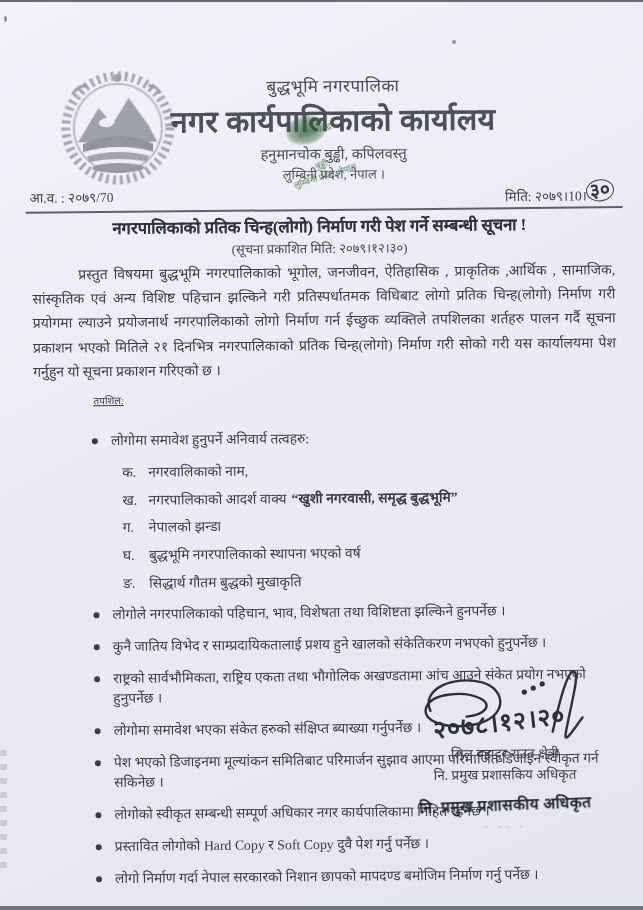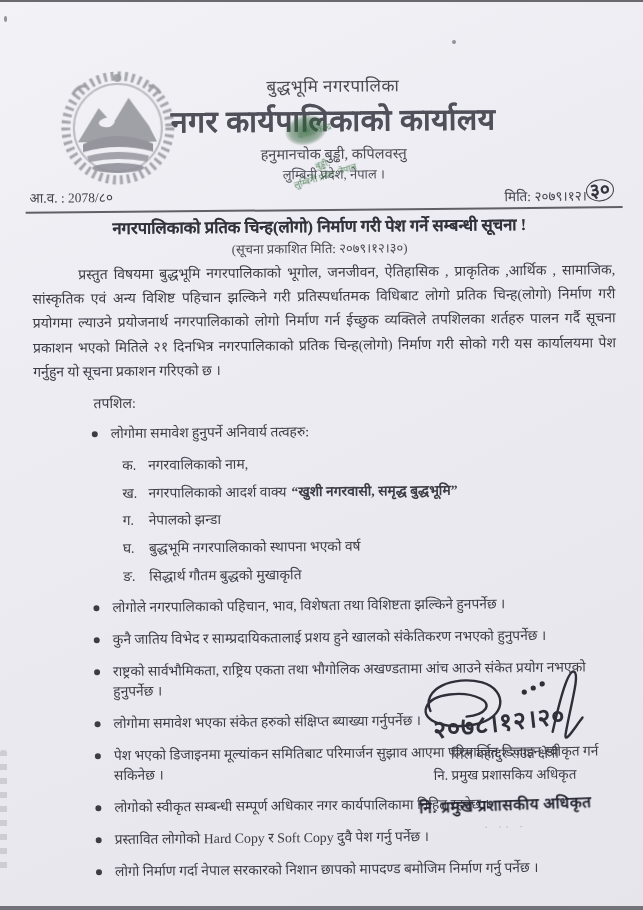--- a/index.html
+++ b/index.html
@@ -45,21 +45,21 @@
     transform:rotate(-7deg) translateY(-4px);}
   .rule{position:absolute;top:209px;left:28px;right:18px;border-top:2px solid #46464e;opacity:.85;}
 
   .title{position:absolute;top:214px;left:0;right:0;text-align:center;font-weight:bold;
     font-size:16.5px;color:#32323b;text-shadow:0 0 .5px rgba(50,50,60,.5);}
   .subtitle{position:absolute;top:239px;left:0;right:0;text-align:center;font-size:13px;color:#4a4a53;}
 
   
   .content{position:absolute;top:261px;left:34px;right:26px;color:#3c3c45;}
   .body-par{font-size:14px;line-height:1.73;text-align:justify;text-indent:46px;margin:0;}
-  .tapasil{display:inline-block;margin:9px 0 6px 60px;font-size:14px;}
+  .tapasil{display:inline-block;margin:9px 0 18px 60px;font-size:10px;text-decoration:underline;}
   .blist{margin-top:6px;}
   .bullet-row{display:flex;margin:0 0 12px 58px;font-size:13.8px;line-height:1.45;}
   .bullet-dot{flex:0 0 auto;width:6px;height:6px;border-radius:50%;background:#3c3c45;margin:7px 13px 0 0;}
   .sub-rows{margin:2px 0 10px 88px;}
   .sub-row{display:flex;font-size:13.8px;line-height:1.5;margin-bottom:7px;}
   .sub-label{flex:0 0 26px;}
   .sub-bold{font-weight:bold;margin-left:5px;}
 
   
   .sig-block{position:absolute;top:664px;left:382px;width:240px;text-align:center;color:#3c3c45;}
@@ -108,23 +108,23 @@
     </div>
 
     <div class="stamp">
       <div class="blob"></div>
       <div class="ln">बजार केन्द्र</div>
       <div class="ln">बुड्ढी,</div>
       <div class="ln">लुम्बिनी प्रदेश, नेपाल</div>
     </div>
 
     <div class="meta">
-      <span>आ.व. : 2078/८०</span>
+      <span>आ.व. : २०७९/70</span>
       <span>
-        <span>मिति: २०७९।१२।</span><span class="hand-date">३०</span>
+        <span>मिति: २०७९।10।</span><span class="hand-date">३०</span>
       </span>
     </div>
 
     <div class="rule"></div>
 
     <div class="title">नगरपालिकाको प्रतिक चिन्ह(लोगो) निर्माण गरी पेश गर्ने सम्बन्धी सूचना !</div>
     <div class="subtitle">(सूचना प्रकाशित मिति: २०७९।१२।३०)</div>
 
     <div class="content">
       <p class="body-par">प्रस्तुत विषयमा बुद्धभूमि नगरपालिकाको भूगोल, जनजीवन, ऐतिहासिक , प्राकृतिक ,आर्थिक , सामाजिक, सांस्कृतिक एवं अन्य विशिष्ट पहिचान झल्किने गरी प्रतिस्पर्धातमक विधिबाट लोगो प्रतिक चिन्ह(लोगो) निर्माण गरी प्रयोगमा ल्याउने प्रयोजनार्थ नगरपालिकाको लोगो निर्माण गर्न ईच्छुक व्यक्तिले तपशिलका शर्तहरु पालन गर्दै सूचना प्रकाशन भएको मितिले २१ दिनभित्र नगरपालिकाको प्रतिक चिन्ह(लोगो) निर्माण गरी सोको गरी यस कार्यालयमा पेश गर्नुहुन यो सूचना प्रकाशन गरिएको छ ।</p>

